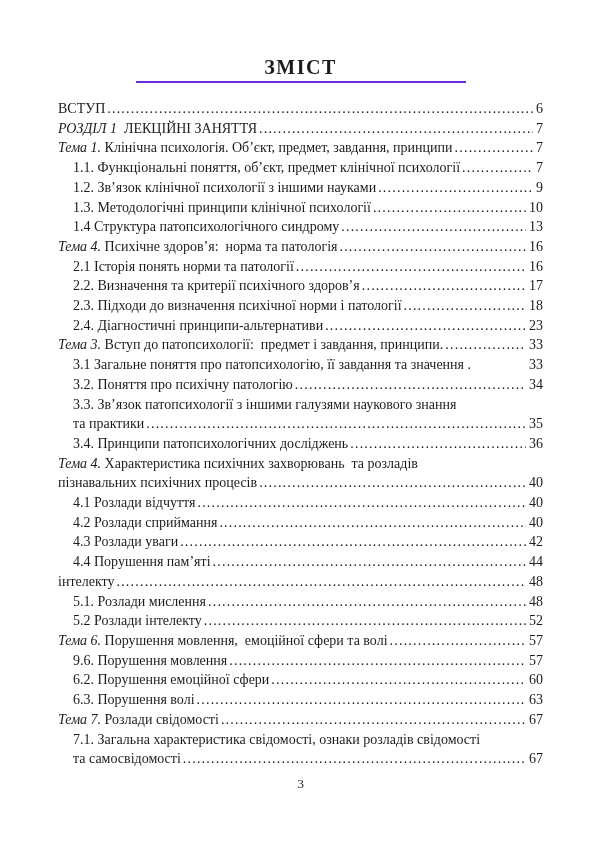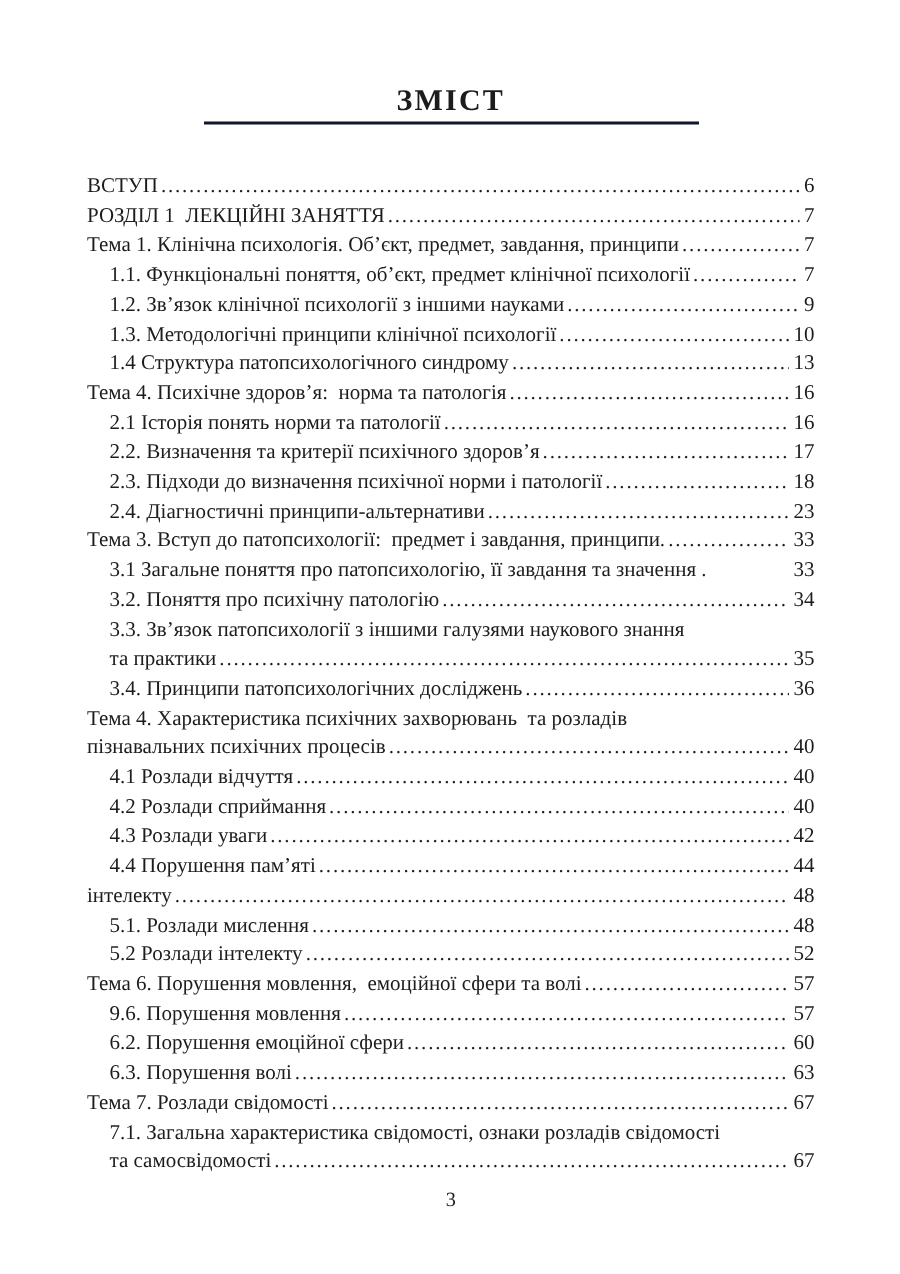--- a/index.html
+++ b/index.html
@@ -12,38 +12,38 @@
   }
   .page {
     box-sizing: border-box;
     width: 600px; height: 849px;
     padding: 56px 57px 0 58px;
   }
   .title-block {
     width: 330px;
     margin: 0 auto;
     text-align: center;
-    border-bottom: 2px solid #0f172a;
+    border-bottom: 2px solid #6d28d9;
     padding-bottom: 2px;
   }
   .title {
     font-size: 20px;
     font-weight: bold;
     letter-spacing: 1.5px;
   }
-  .toc { margin-top: 32px; }
+  .toc { margin-top: 16px; }
   .row {
     display: flex;
     align-items: baseline;
     line-height: 19.7px;
     font-size: 14px;
     min-width: 0;
   }
   .row.indent { padding-left: 15px; }
-  .prefix { white-space: pre; flex: 0 0 auto; }
+  .prefix { font-style: italic; white-space: pre; flex: 0 0 auto; }
   .entry-text { white-space: pre; flex: 0 0 auto; }
   .dots {
     flex: 1 1 0;
     min-width: 0;
     overflow: hidden;
     white-space: nowrap;
     padding-left: 2px;
   }
   .dots::after {
     content: "......................................................................................................................................................";

